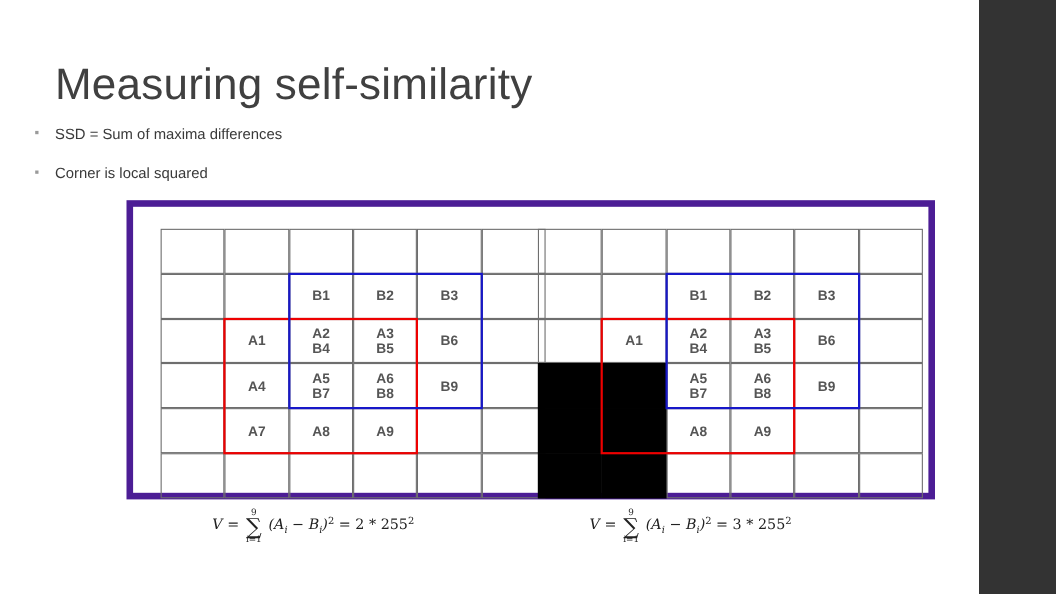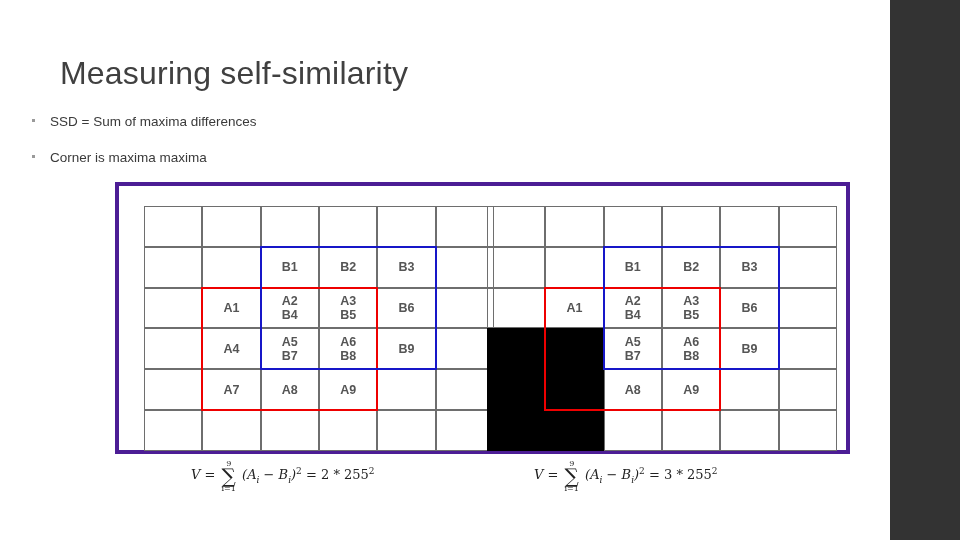--- a/index.html
+++ b/index.html
@@ -27,27 +27,26 @@
     right: 0;
     top: 0;
     width: 70px;
     height: 540px;
     background: #333333;
   }
   .title {
     position: absolute;
     left: 50px;
     top: 55px;
-    font-size: 32px;
+    font-size: 40px;
     color: #404040;
     font-family: "Liberation Sans", sans-serif;
     font-weight: normal;
     letter-spacing: 0.2px;
     white-space: nowrap;
-    margin-left: 10px;
   }
   .bullet {
     position: absolute;
     left: 32px;
     font-size: 13.5px;
     color: #3a3a3a;
   }
   .bullet .dot {
     position: absolute;
     left: 0;
@@ -65,21 +64,21 @@
   #bullet-1 { top: 114px; }
   #bullet-2 { top: 150px; }
 
   .figure {
     position: absolute;
     left: 115px;
     top: 182px;
     width: 735px;
     height: 272px;
     background: #ffffff;
-    border: 4px solid #4c1d95;
+    border: 6px solid #4c1d95;
     box-sizing: border-box;
   }
 
   .grid-wrap {
     position: absolute;
     top: 20px;
     width: 350px;
     height: 245px;
   }
   #grid-left  { left: 25px; }
@@ -155,21 +154,21 @@
 
   <div class="title">Measuring self-similarity</div>
 
   <div class="bullet" id="bullet-1">
     <span class="dot"></span>
     <span class="txt">SSD = Sum of maxima differences</span>
   </div>
 
   <div class="bullet" id="bullet-2">
     <span class="dot"></span>
-    <span class="txt">Corner is maxima maxima</span>
+    <span class="txt">Corner is local squared</span>
   </div>
 
   <div class="figure">
 
     <div class="grid-wrap" id="grid-left">
       <div class="grid" id="grid-left-cells">
           <div class="cell" style="left: 0px; top: 0px;"></div>
           <div class="cell" style="left: 58.33px; top: 0px;"></div>
           <div class="cell" style="left: 116.66px; top: 0px;"></div>
           <div class="cell" style="left: 174.99px; top: 0px;"></div>

